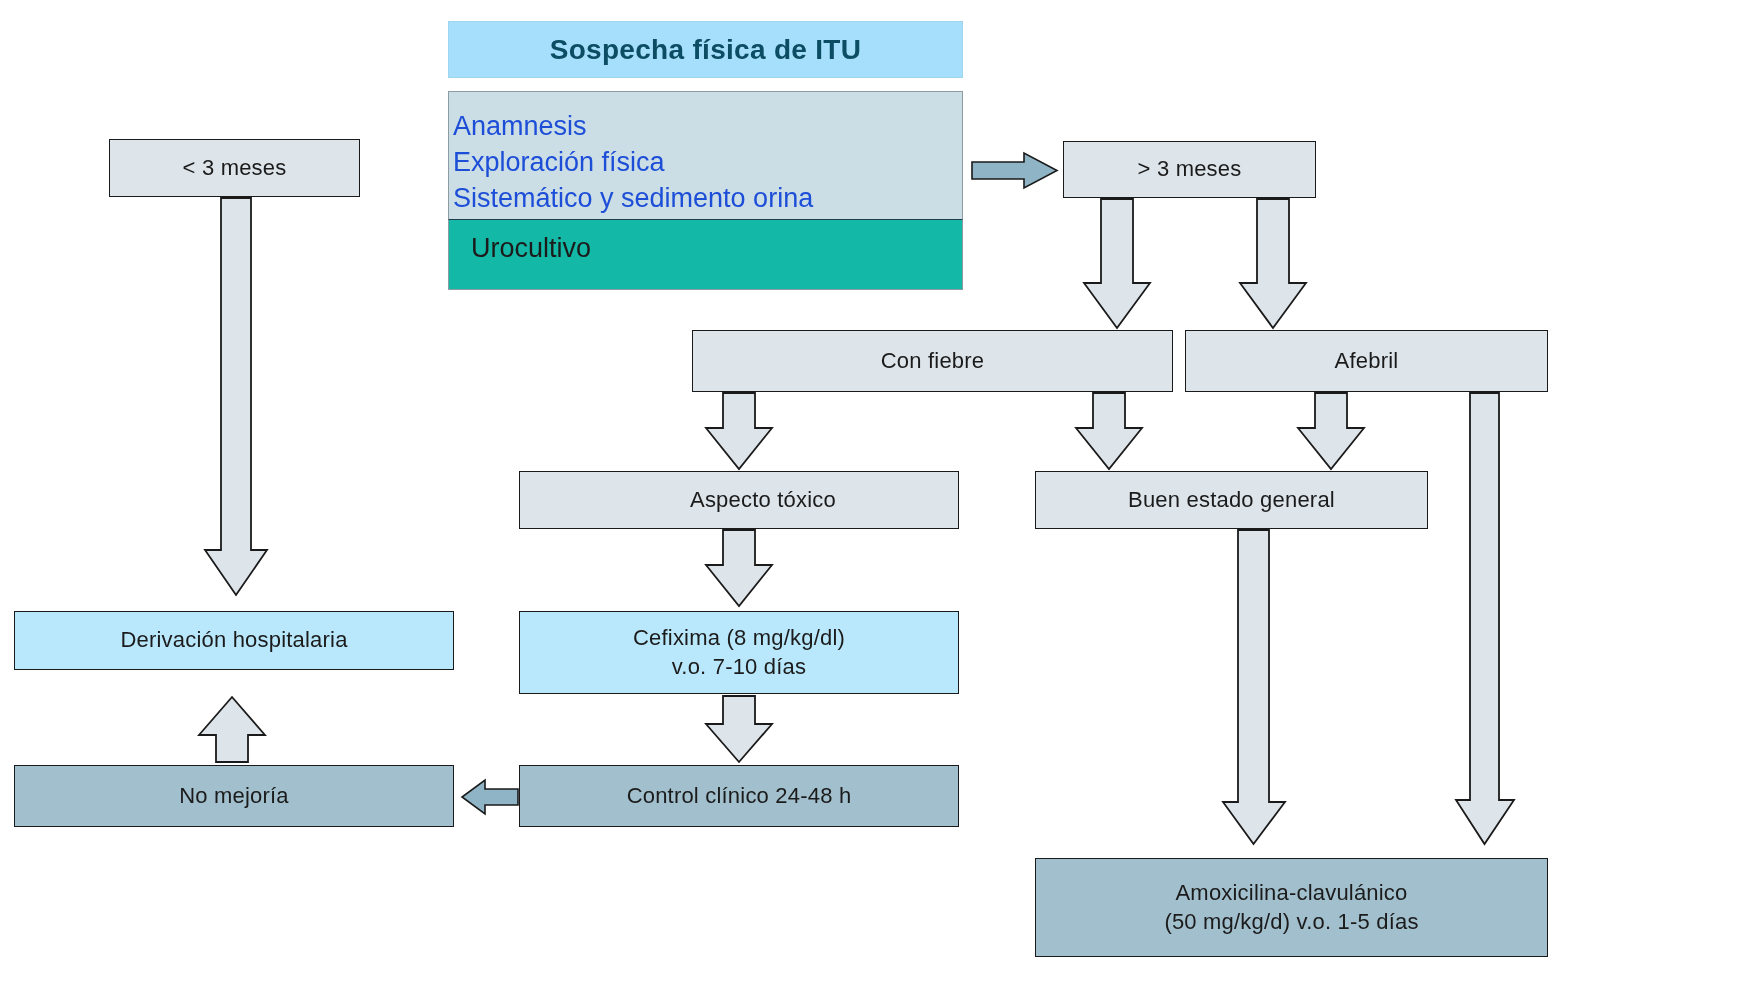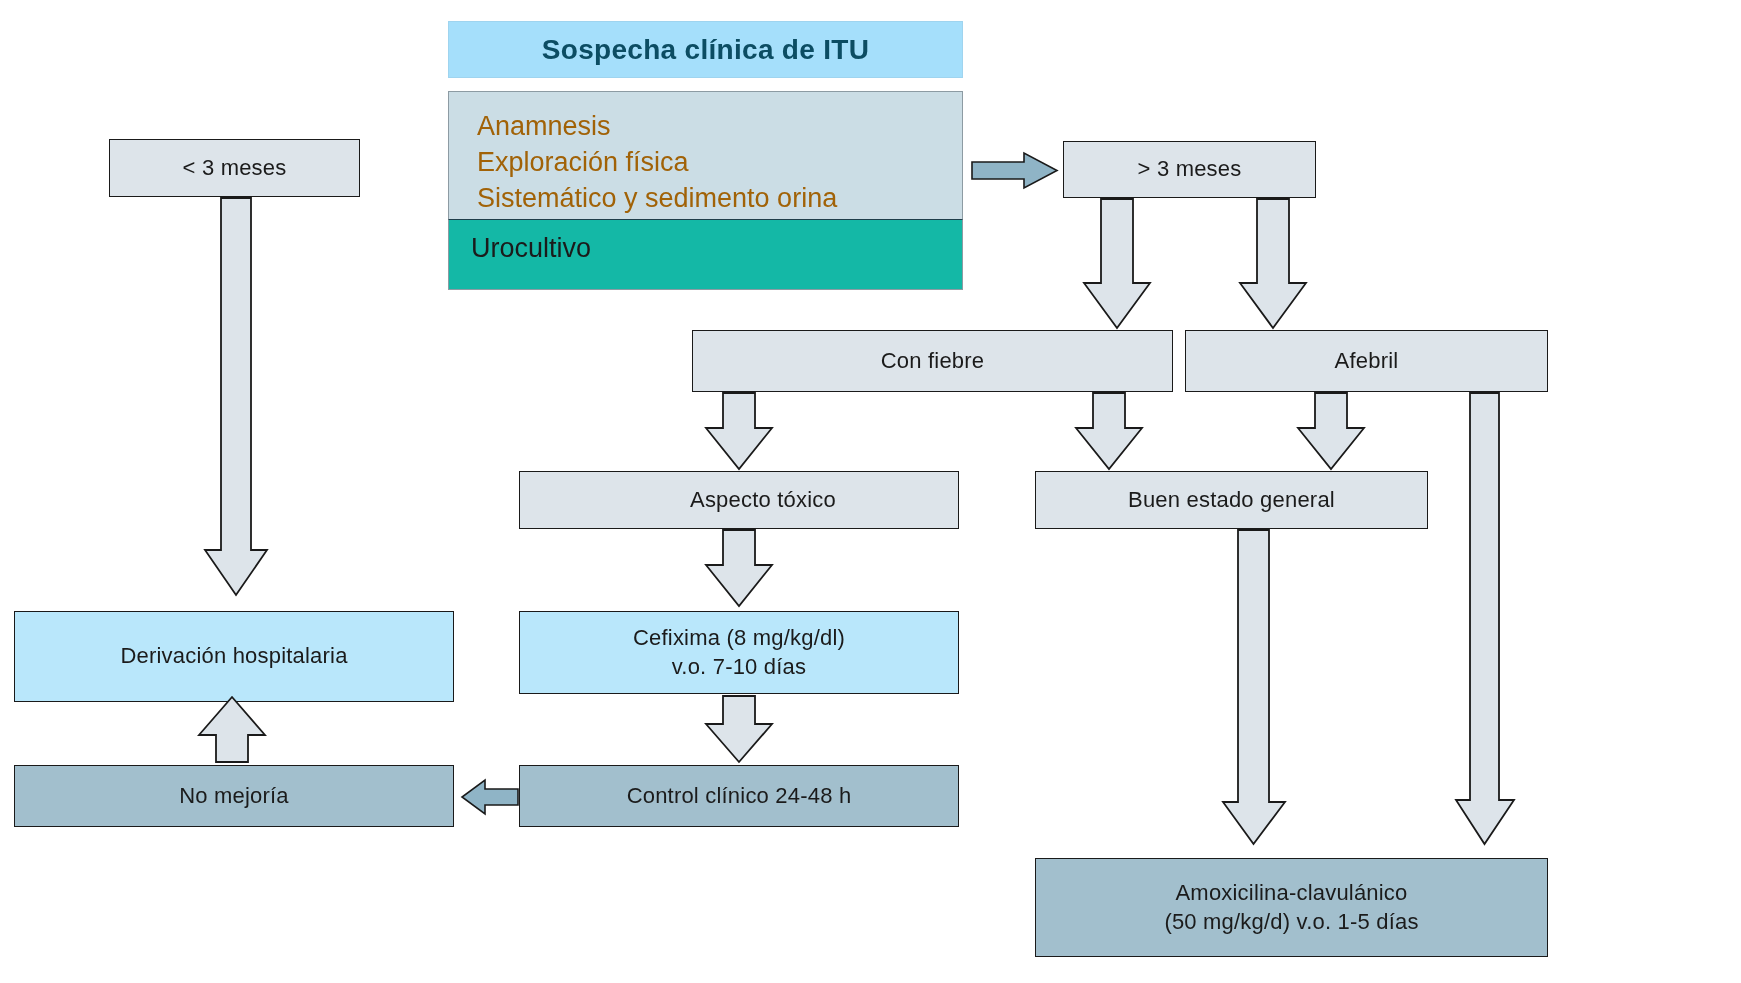--- a/index.html
+++ b/index.html
@@ -46,24 +46,24 @@
     font-size: 28px;
     color: #0c4d63;
     letter-spacing: 0.3px;
   }
   .panel-top {
     position: absolute;
     box-sizing: border-box;
     background: #cbdde5;
     border: 1.5px solid #8d9ba3;
     border-bottom: 1.5px solid #1f3d4a;
-    padding: 16px 0 0 28px;
+    padding: 16px 0 0 4px;
     font-size: 27px;
     line-height: 1.34;
-    color: #a16207;
+    color: #1d4ed8;
     text-align: left;
   }
   .panel-bottom {
     position: absolute;
     box-sizing: border-box;
     background: #14b8a6;
     border: 1.5px solid #8d9ba3;
     border-top: none;
     padding: 13px 0 0 22px;
     font-size: 27px;
@@ -74,21 +74,21 @@
     position: absolute;
   }
   .arrow svg { display: block; overflow: visible; }
   .node-inner { white-space: pre-line; }
 </style>
 </head>
 <body>
 
 <div id="canvas">
 
-  <div class="header-band" style="left:448px; top:21px; width:515px; height:57px;">Sospecha clínica de ITU</div>
+  <div class="header-band" style="left:448px; top:21px; width:515px; height:57px;">Sospecha física de ITU</div>
 
   <div class="panel-top" style="left:448px; top:91px; width:515px; height:129px;">
     <span class="node-inner">Anamnesis
 Exploración física
 Sistemático y sedimento  orina</span>
   </div>
   <div class="panel-bottom" style="left:448px; top:220px; width:515px; height:70px;">
     <span class="node-inner">Urocultivo</span>
   </div>
 
@@ -109,21 +109,21 @@
   </div>
 
   <div class="node fill-light" style="left:519px; top:471px; width:440px; height:58px;padding-left:48px;">
     <span class="node-inner">Aspecto tóxico</span>
   </div>
 
   <div class="node fill-light" style="left:1035px; top:471px; width:393px; height:58px;">
     <span class="node-inner">Buen estado general</span>
   </div>
 
-  <div class="node fill-cyan" style="left:14px; top:611px; width:440px; height:91px;">
+  <div class="node fill-cyan" style="left:14px; top:611px; width:440px; height:59px;">
     <span class="node-inner">Derivación hospitalaria</span>
   </div>
 
   <div class="node fill-cyan" style="left:519px; top:611px; width:440px; height:83px;">
     <span class="node-inner">Cefixima (8 mg/kg/dl)
 v.o. 7-10 días</span>
   </div>
 
   <div class="node fill-steel" style="left:14px; top:765px; width:440px; height:62px;">
     <span class="node-inner">No mejoría</span>

